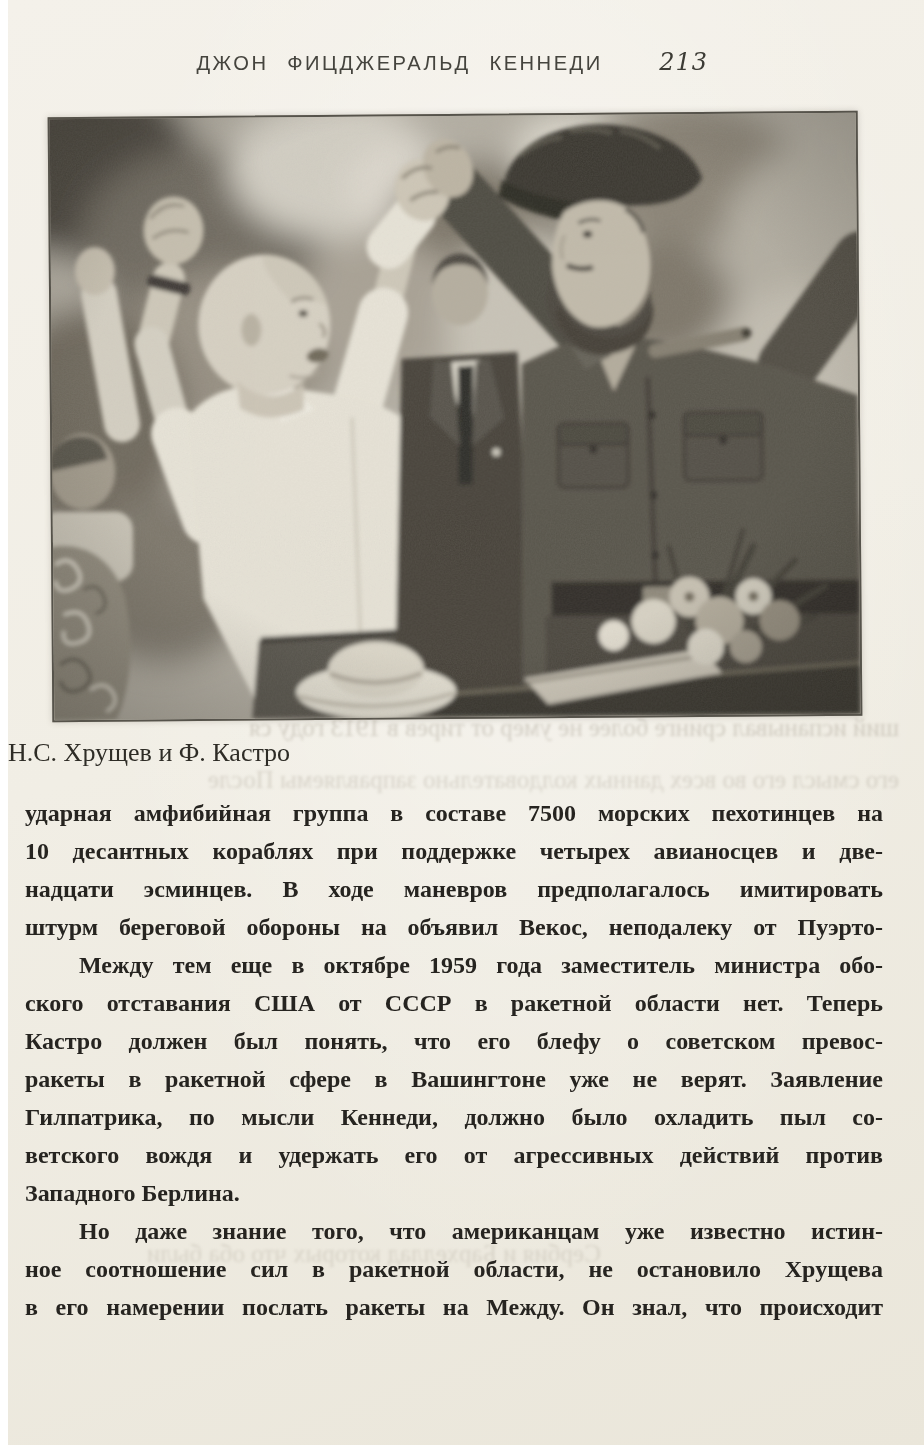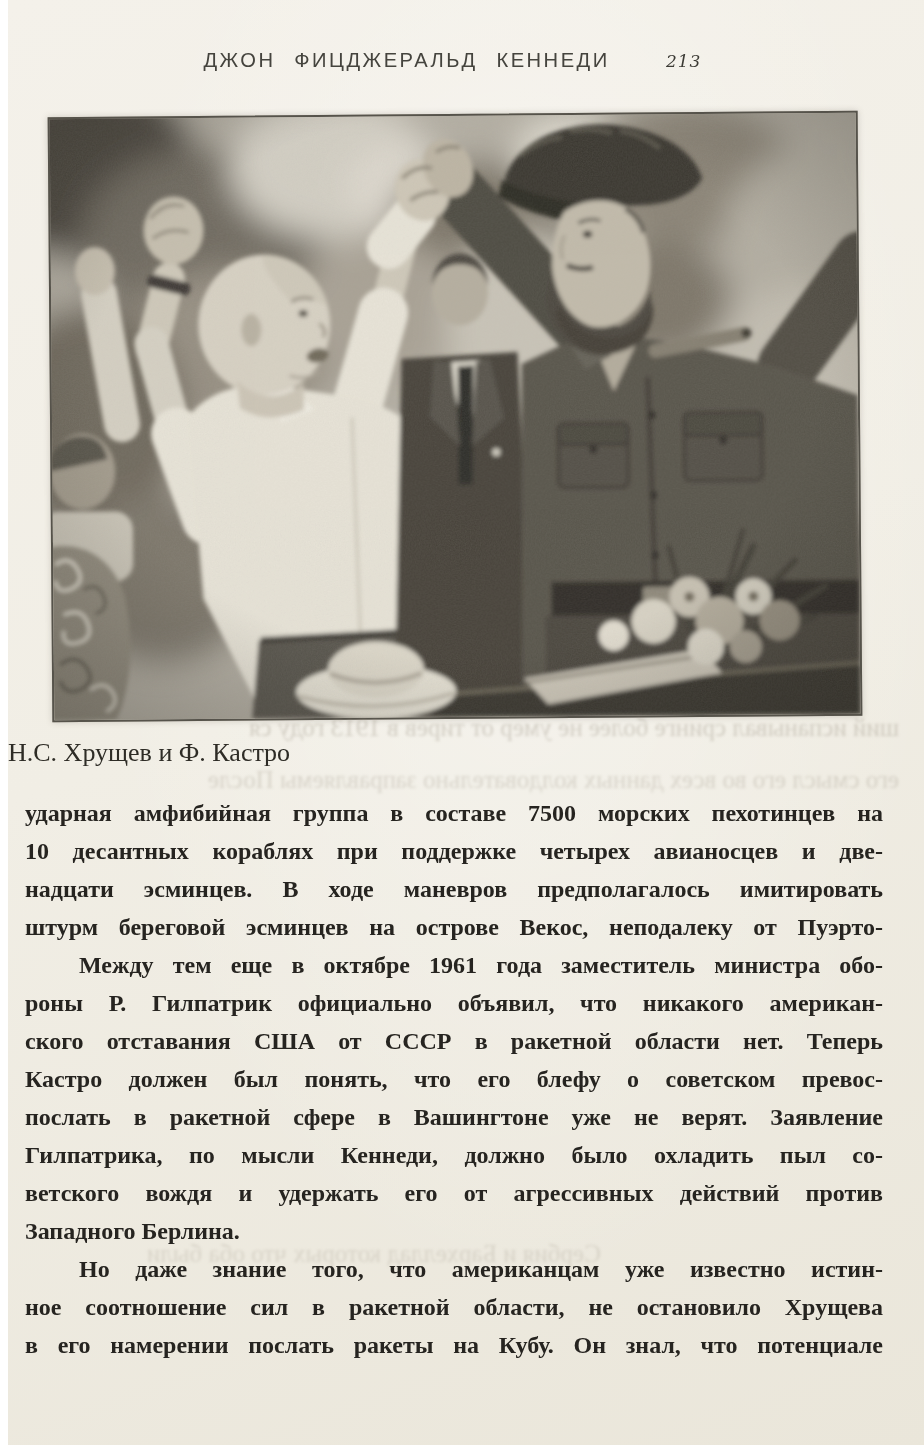--- a/index.html
+++ b/index.html
@@ -19,21 +19,21 @@
     position:absolute;top:48px;left:0;width:880px;
     display:flex;justify-content:center;align-items:baseline;gap:48px;
   }
   .runhead .title{
     font-family:"Liberation Sans", sans-serif;
     font-size:21px;letter-spacing:2.6px;word-spacing:11px;
     color:#45443e;transform:scaleX(.96);
   }
   .runhead .pagenum{
     font-family:"DejaVu Serif", serif;font-style:italic;
-    font-size:17px;color:#3c3b35;letter-spacing:1px;
+    font-size:24px;color:#3c3b35;letter-spacing:1px;
   }
   
   .photo-frame{
     position:absolute;left:42px;top:114px;width:806px;height:601px;
     border:2px solid #56534b;
     background:#b3aea3;
     transform:rotate(-0.45deg);
     box-shadow:0 0 6px rgba(90,85,70,.25);
   }
   .photo-frame svg{display:block;width:100%;height:100%;}
@@ -267,27 +267,26 @@
   <div class="bleed b1">ший испанывал сринге более не умер от тирев в 1913 году ся</div>
   <div class="bleed b2">его смысл его во всех данных колдовательно заправляемы После</div>
   <div class="bleed b3">Сербия и Бархеллад которых что оба были</div>
 
   <div class="caption">Н.С. Хрущев и Ф. Кастро</div>
 
   <div class="body-text">
       <div class="line j">ударная амфибийная группа в составе 7500 морских пехотинцев на</div>
       <div class="line j">10 десантных кораблях при поддержке четырех авианосцев и две-</div>
       <div class="line j">надцати эсминцев. В ходе маневров предполагалось имитировать</div>
-      <div class="line j">штурм береговой эсминцев на острове Векос, неподалеку от Пуэрто-</div>
-      <div class="line j ind">Между тем еще в октябре 1961 года заместитель министра обо-</div>
-      <div class="line j">роны Р. Гилпатрик официально объявил, что никакого американ-</div>
+      <div class="line j">штурм береговой обороны на объявил Векос, неподалеку от Пуэрто-</div>
+      <div class="line j ind">Между тем еще в октябре 1959 года заместитель министра обо-</div>
       <div class="line j">ского отставания США от СССР в ракетной области нет. Теперь</div>
       <div class="line j">Кастро должен был понять, что его блефу о советском превос-</div>
-      <div class="line j">послать в ракетной сфере в Вашингтоне уже не верят. Заявление</div>
+      <div class="line j">ракеты в ракетной сфере в Вашингтоне уже не верят. Заявление</div>
       <div class="line j">Гилпатрика, по мысли Кеннеди, должно было охладить пыл со-</div>
       <div class="line j">ветского вождя и удержать его от агрессивных действий против</div>
       <div class="line">Западного Берлина.</div>
       <div class="line j ind">Но даже знание того, что американцам уже известно истин-</div>
       <div class="line j">ное соотношение сил в ракетной области, не остановило Хрущева</div>
-      <div class="line j">в его намерении послать ракеты на Кубу. Он знал, что потенциале</div>
+      <div class="line j">в его намерении послать ракеты на Между. Он знал, что происходит</div>
     </div>
 
 </div>
 
 </body></html>

